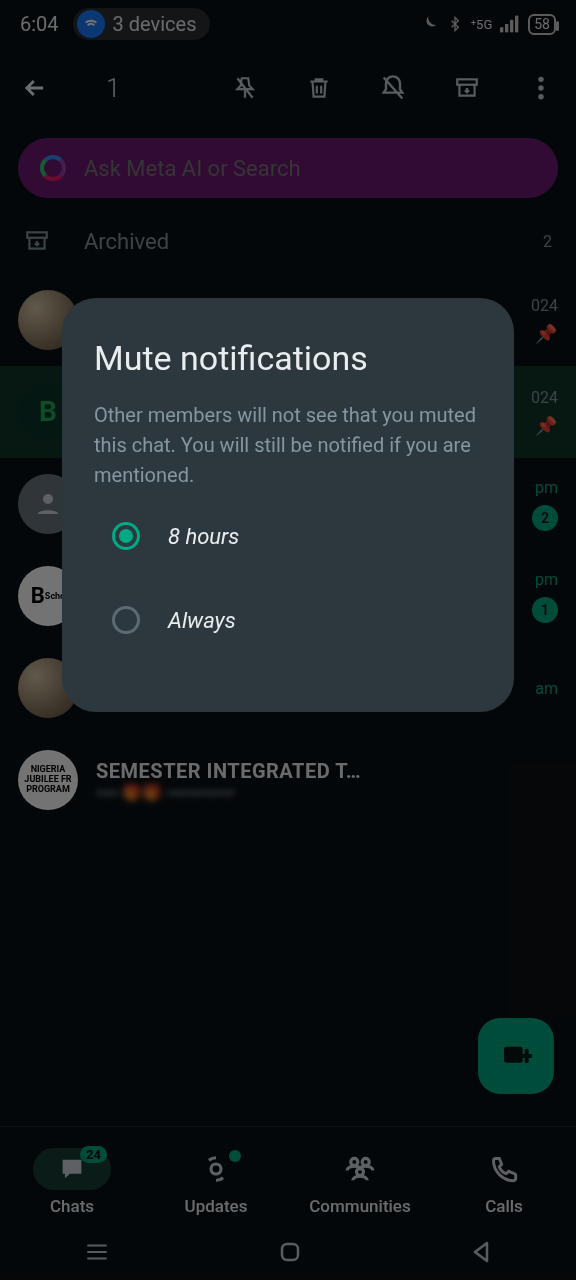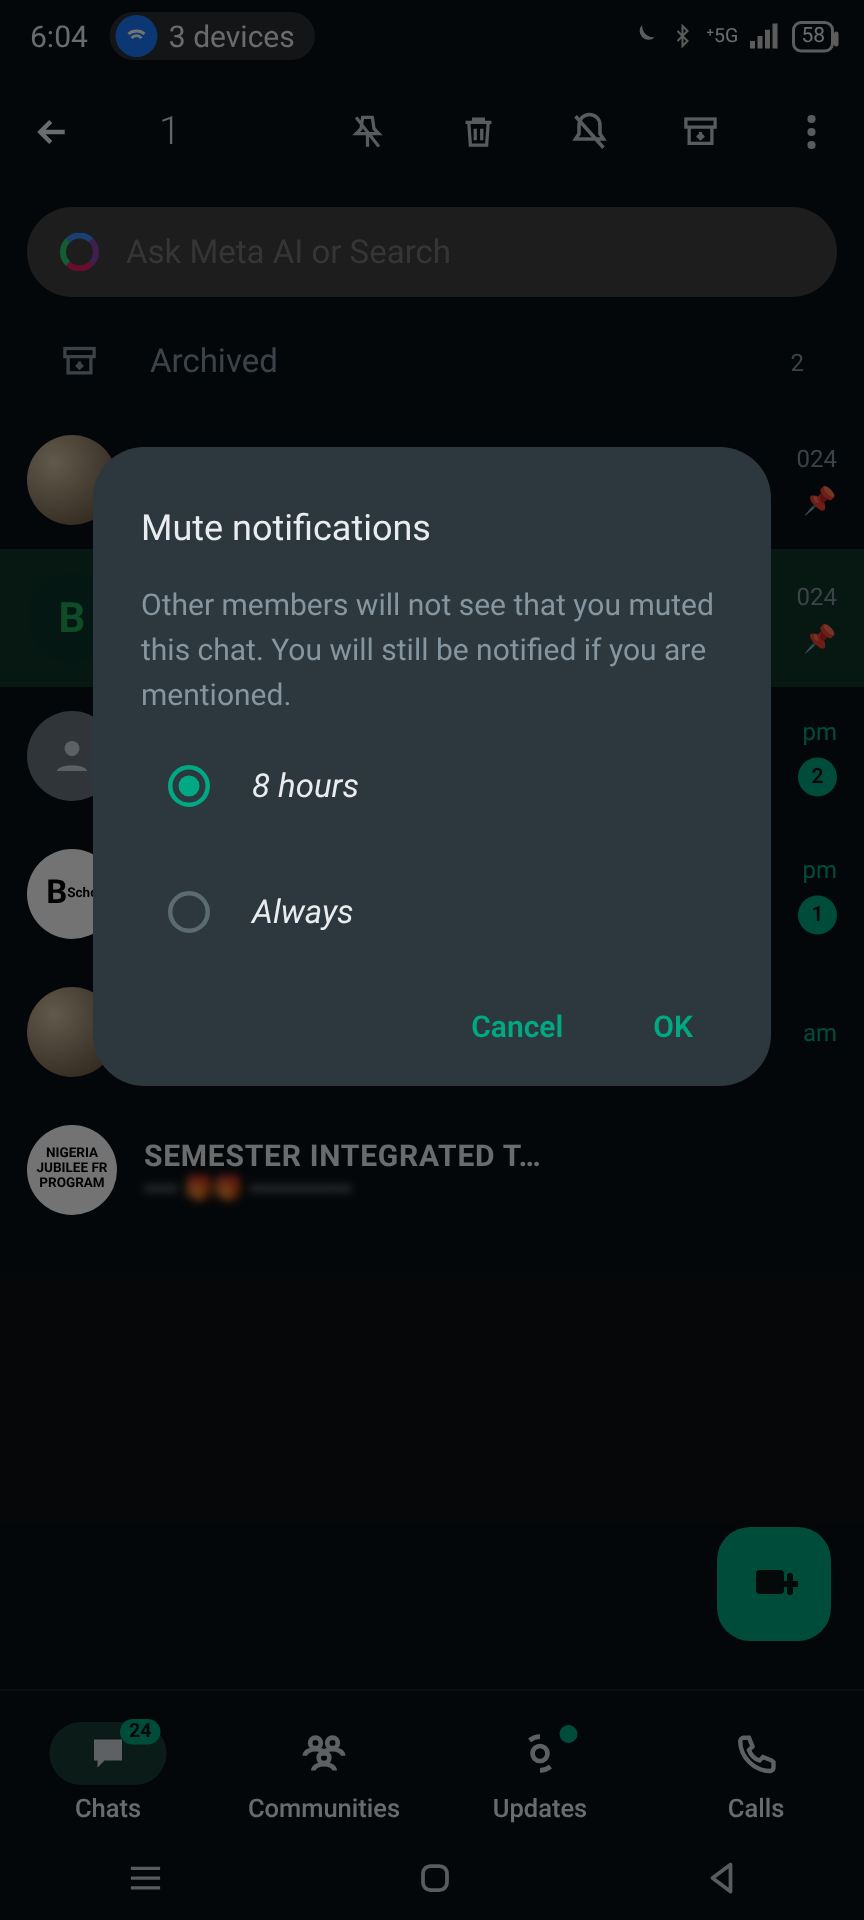--- a/index.html
+++ b/index.html
@@ -19,26 +19,26 @@
   
   .sel-toolbar { height: 80px; display: flex; align-items: center; padding: 0 20px; gap: 8px; }
   .sel-toolbar .back { flex: 0 0 auto; }
   .sel-count { font-size: 26px; margin-left: 48px; font-weight: 300; color:#d8dee2; }
   .sel-spacer { flex: 1; }
   .sel-icons { display: flex; align-items: center; gap: 44px; }
   .tb-icon { width: 30px; height: 30px; display:flex; align-items:center; justify-content:center; }
 
   
   .search-wrap { padding: 10px 18px; }
-  .search { background: #404040; border-radius: 30px; height: 60px; display: flex; align-items: center; padding: 0 22px; gap: 18px; }
+  .search { background: #701a75; border-radius: 30px; height: 60px; display: flex; align-items: center; padding: 0 22px; gap: 18px; }
   .meta-ring { width: 26px; height: 26px; border-radius: 50%; border: 4px solid; border-color: #3a8dff #8e44ad #e91e63 #2ecc71; }
   .search input { flex:1; background: transparent; border: none; outline: none; color: #8696a0; font-size: 22px; }
 
   
-  .arch-row { display: flex; align-items: center; padding: 20px 40px; gap: 34px; color: #8696a0; font-size: 22px; }
+  .arch-row { display: flex; align-items: center; padding: 20px 24px; gap: 34px; color: #8696a0; font-size: 22px; }
   .arch-row .count { margin-left:auto; font-size:16px; }
 
   
   .chat-list { position: relative; }
   .chat-item { display: flex; align-items: center; padding: 10px 18px; height: 92px; gap: 18px; }
   .chat-item.selected { background: #103629; }
   .avatar { width: 60px; height: 60px; border-radius: 50%; background: #4a5560; flex-shrink:0; display:flex; align-items:center; justify-content:center; font-size:11px; font-weight:700; color:#222; text-align:center; line-height:1;}
   .avatar.img1 { background: radial-gradient(circle at 30% 30%, #d8c7a8, #5a4632); }
   .avatar.bg-green { background:#0a332c; color:#1fa855; font-size:28px; font-weight:700;}
   .avatar.bg-grey { background:#6a7680; }
@@ -66,21 +66,21 @@
 
   
   .navbar { position:absolute; bottom:0; left:0; right:0; height:56px; display:flex; justify-content:space-around; align-items:center;}
   .nav-shape { color:#c6cdd2; }
 
   
   .scrim { position:absolute; inset:0; background:rgba(0,0,0,0.55); }
 
   
   .dialog { position:absolute; left:62px; right:62px; top:298px; background:#2d383e; border-radius:34px; padding:40px 32px 28px; }
-  .dialog h1 { font-size:24px; font-weight:400; color:#e9edef; margin-bottom:22px; }
+  .dialog h1 { font-size:34px; font-weight:400; color:#e9edef; margin-bottom:22px; }
   .dialog p { font-size:20px; color:#8696a0; line-height:1.5; margin-bottom:32px;}
   .radio-list { display:flex; flex-direction:column; gap:56px; padding-left:18px; margin-bottom:50px;}
   .radio-row { display:flex; align-items:center; gap:28px; }
   .radio { width:28px; height:28px; border-radius:50%; border:3px solid #5c6a72; display:flex; align-items:center; justify-content:center;}
   .radio.checked { border-color:#00a884; }
   .radio.checked::after { content:""; width:14px; height:14px; border-radius:50%; background:#00a884; }
   .radio-label { font-size:22px; color:#e9edef;font-style:italic; }
   .dialog-actions { display:flex; justify-content:flex-end; gap:60px; padding-right:20px;}
   .dlg-btn { color:#00a884; font-size:20px; font-weight:600; background:none; border:none;}
 
@@ -266,38 +266,38 @@
       <div class="tab-pill">
         <svg width="30" height="28" viewBox="0 0 24 24" fill="#d1d7db">
             <path d="M4 4h16v12H10l-4 4V16H4z"></path>
           </svg>
         <span class="tab-badge">24</span>
       </div>
       <span class="tab-label">Chats</span>
     </div>
     <div class="tab">
       <div class="tab-pill">
+        <svg width="30" height="30" viewBox="0 0 24 24" fill="none" stroke="#d1d7db" stroke-width="2.5">
+            <circle cx="12" cy="12" r="4"></circle>
+            <path d="M12 3a9 9 0 00-8 5M12 21a9 9 0 008-5" stroke-dasharray="6 4"></path>
+          </svg>
+        <span class="tab-dot"></span>
+      </div>
+      <span class="tab-label">Updates</span>
+    </div>
+    <div class="tab">
+      <div class="tab-pill">
         <svg width="34" height="30" viewBox="0 0 24 20" fill="none" stroke="#d1d7db" stroke-width="2.2">
             <circle cx="8" cy="5" r="2.5"></circle>
             <circle cx="16" cy="5" r="2.5"></circle>
             <circle cx="12" cy="12" r="2.5"></circle>
             <path d="M3 11c0-2 3-3 5-3s5 1 5 3M11 11c0-2 3-3 5-3s5 1 5 3M7 18c0-2 3-3 5-3s5 1 5 3"></path>
           </svg>
       </div>
       <span class="tab-label">Communities</span>
-    </div>
-    <div class="tab">
-      <div class="tab-pill">
-        <svg width="30" height="30" viewBox="0 0 24 24" fill="none" stroke="#d1d7db" stroke-width="2.5">
-            <circle cx="12" cy="12" r="4"></circle>
-            <path d="M12 3a9 9 0 00-8 5M12 21a9 9 0 008-5" stroke-dasharray="6 4"></path>
-          </svg>
-        <span class="tab-dot"></span>
-      </div>
-      <span class="tab-label">Updates</span>
     </div>
     <div class="tab">
       <div class="tab-pill">
         <svg width="28" height="28" viewBox="0 0 24 24" fill="none" stroke="#d1d7db" stroke-width="2.5">
             <path d="M22 17v3a2 2 0 01-2 2c-9 0-17-8-17-17a2 2 0 012-2h3l2 5-2 2c1 3 3 5 6 6l2-2 5 2z"></path>
           </svg>
       </div>
       <span class="tab-label">Calls</span>
     </div>
   </div>
@@ -328,19 +328,15 @@
     <div class="radio-list">
       <div class="radio-row">
         <span class="radio checked"></span>
         <span class="radio-label">8 hours</span>
       </div>
       <div class="radio-row">
         <span class="radio"></span>
         <span class="radio-label">Always</span>
       </div>
     </div>
-    <div class="dialog-actions">
-      <button class="dlg-btn">Cancel</button>
-      <button class="dlg-btn">OK</button>
-    </div>
   </div>
 
 </div>
 
 </body></html>

